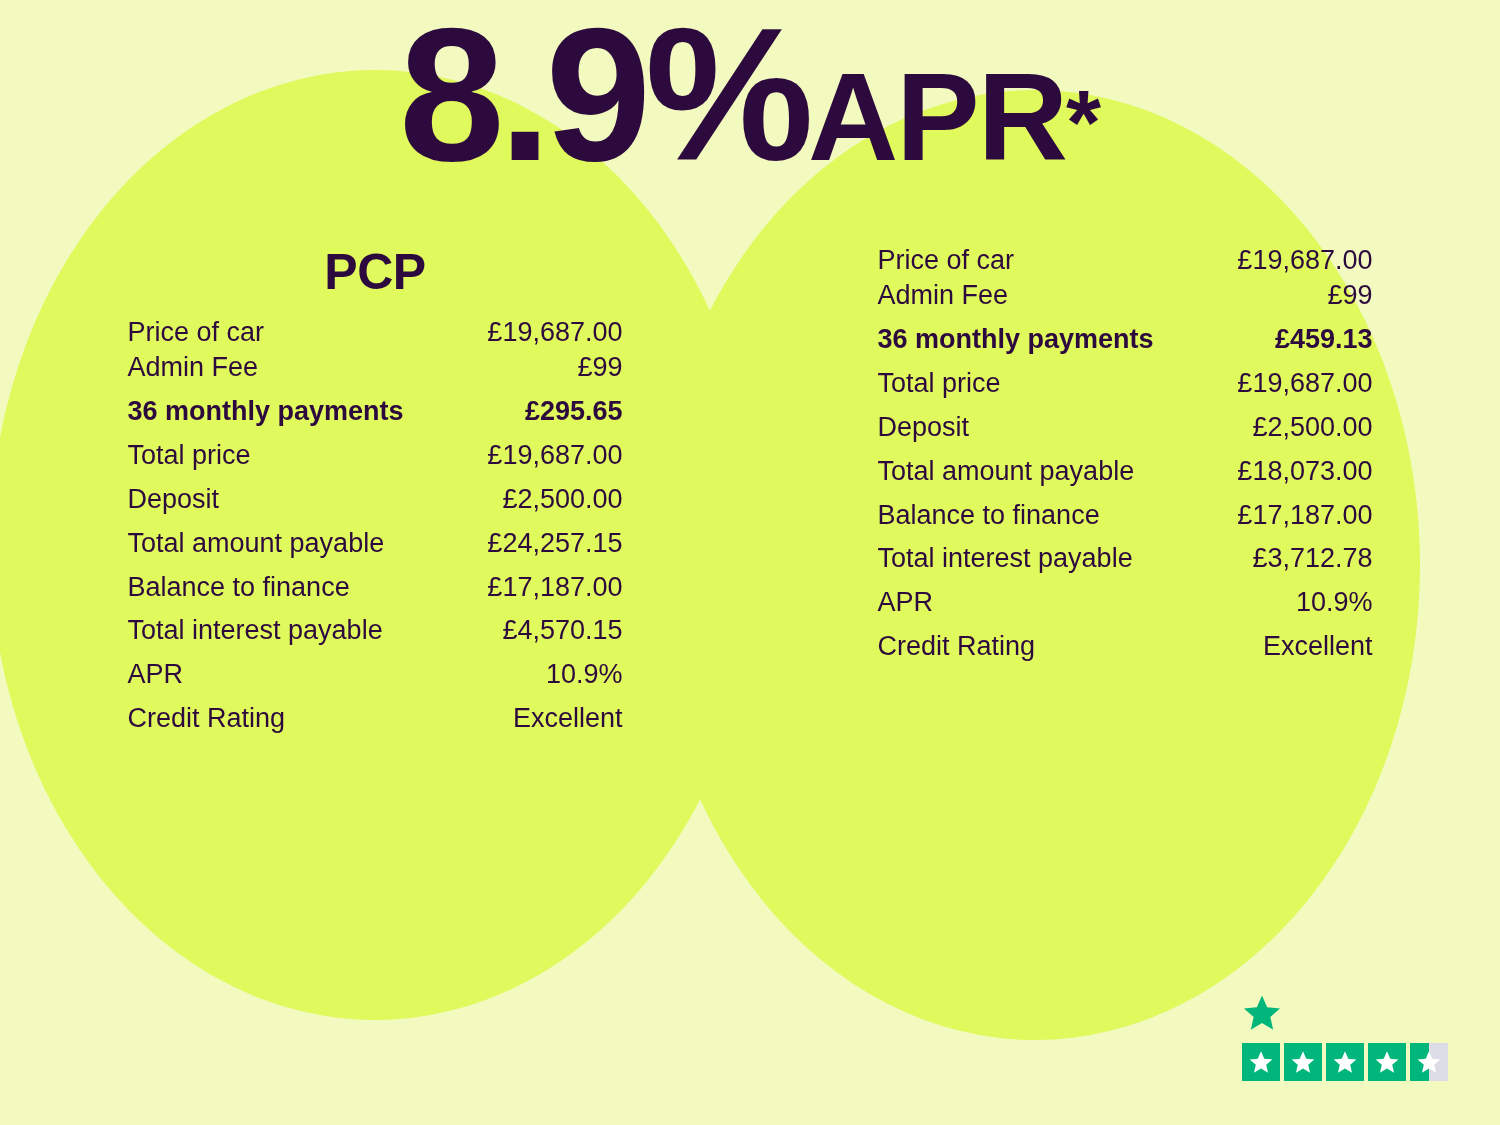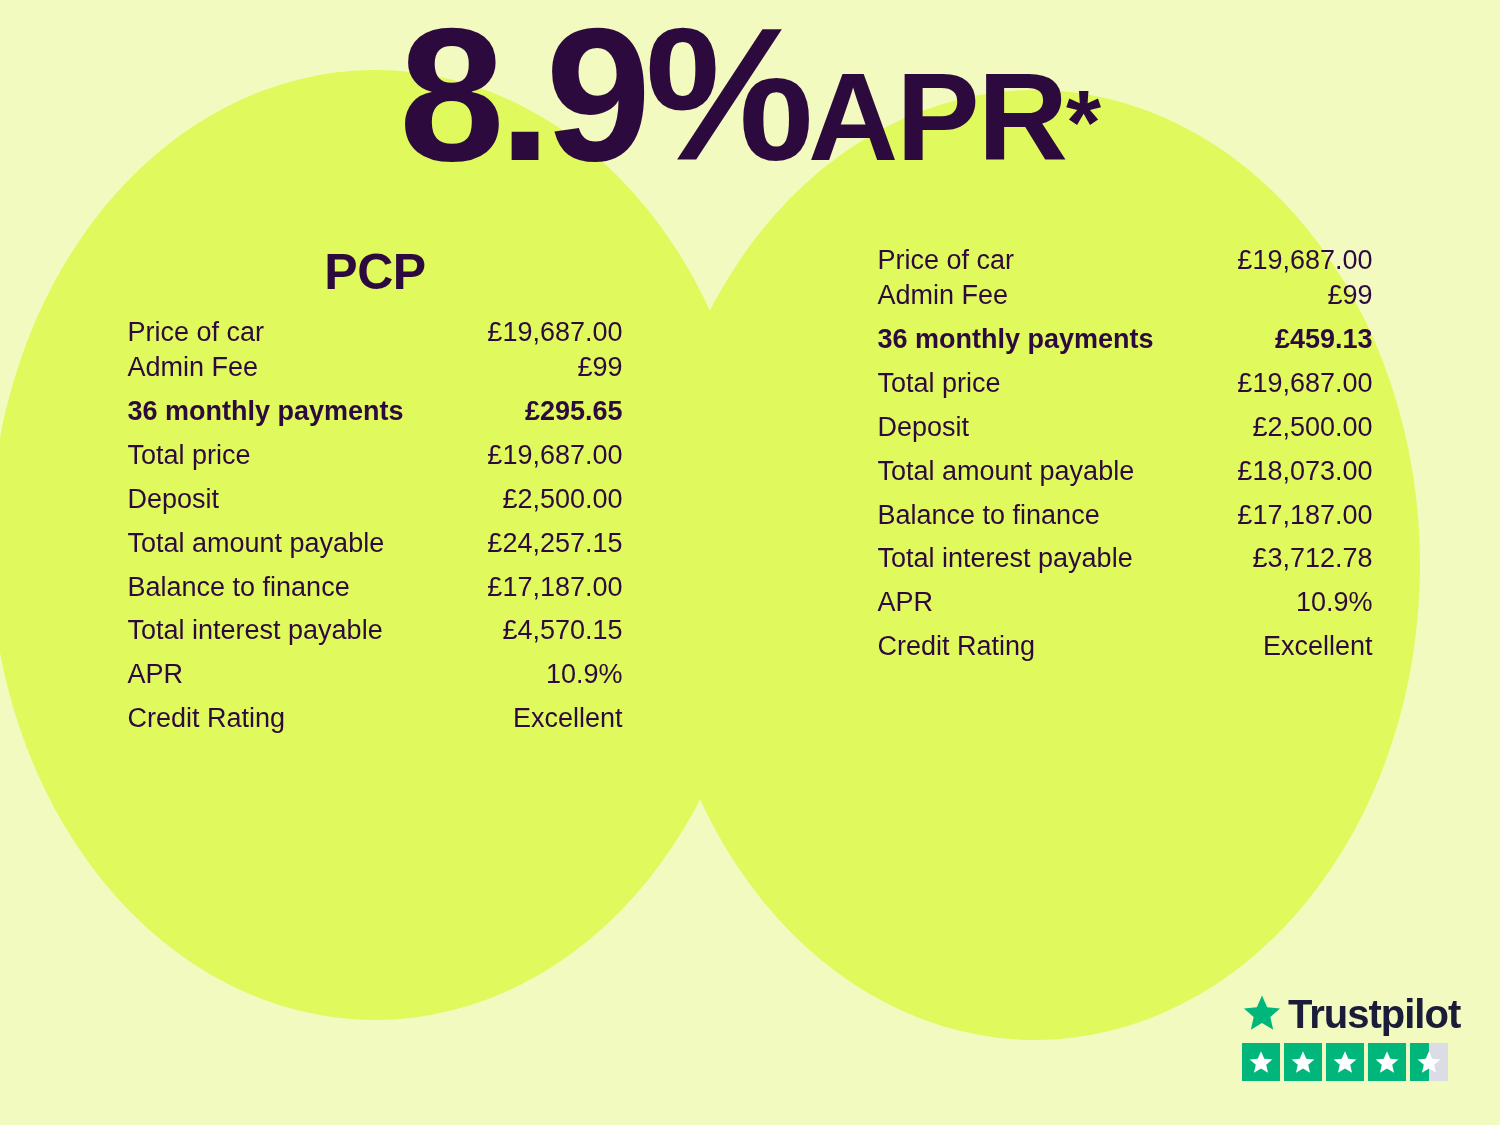--- a/index.html
+++ b/index.html
@@ -262,21 +262,20 @@
   </div>
 
 
   <div class="trustpilot">
     <div class="tp-top">
       <span>
         <svg width="40" height="40" viewBox="0 0 24 24">
             <polygon points="12,1.5 15.1,8.6 22.8,9.3 17,14.4 18.7,22 12,18 5.3,22 7,14.4 1.2,9.3 8.9,8.6" fill="#00b67a"></polygon>
           </svg>
       </span>
-      <span class="tp-name">Trustpilot</span>
     </div>
     <div class="tp-stars">
       <span class="tp-star">
         <svg width="26" height="26" viewBox="0 0 24 24">
             <polygon points="12,2 15,9 22.5,9.6 16.8,14.6 18.5,22 12,18 5.5,22 7.2,14.6 1.5,9.6 9,9" fill="#ffffff"></polygon>
           </svg>
       </span>
       <span class="tp-star">
         <svg width="26" height="26" viewBox="0 0 24 24">
             <polygon points="12,2 15,9 22.5,9.6 16.8,14.6 18.5,22 12,18 5.5,22 7.2,14.6 1.5,9.6 9,9" fill="#ffffff"></polygon>

